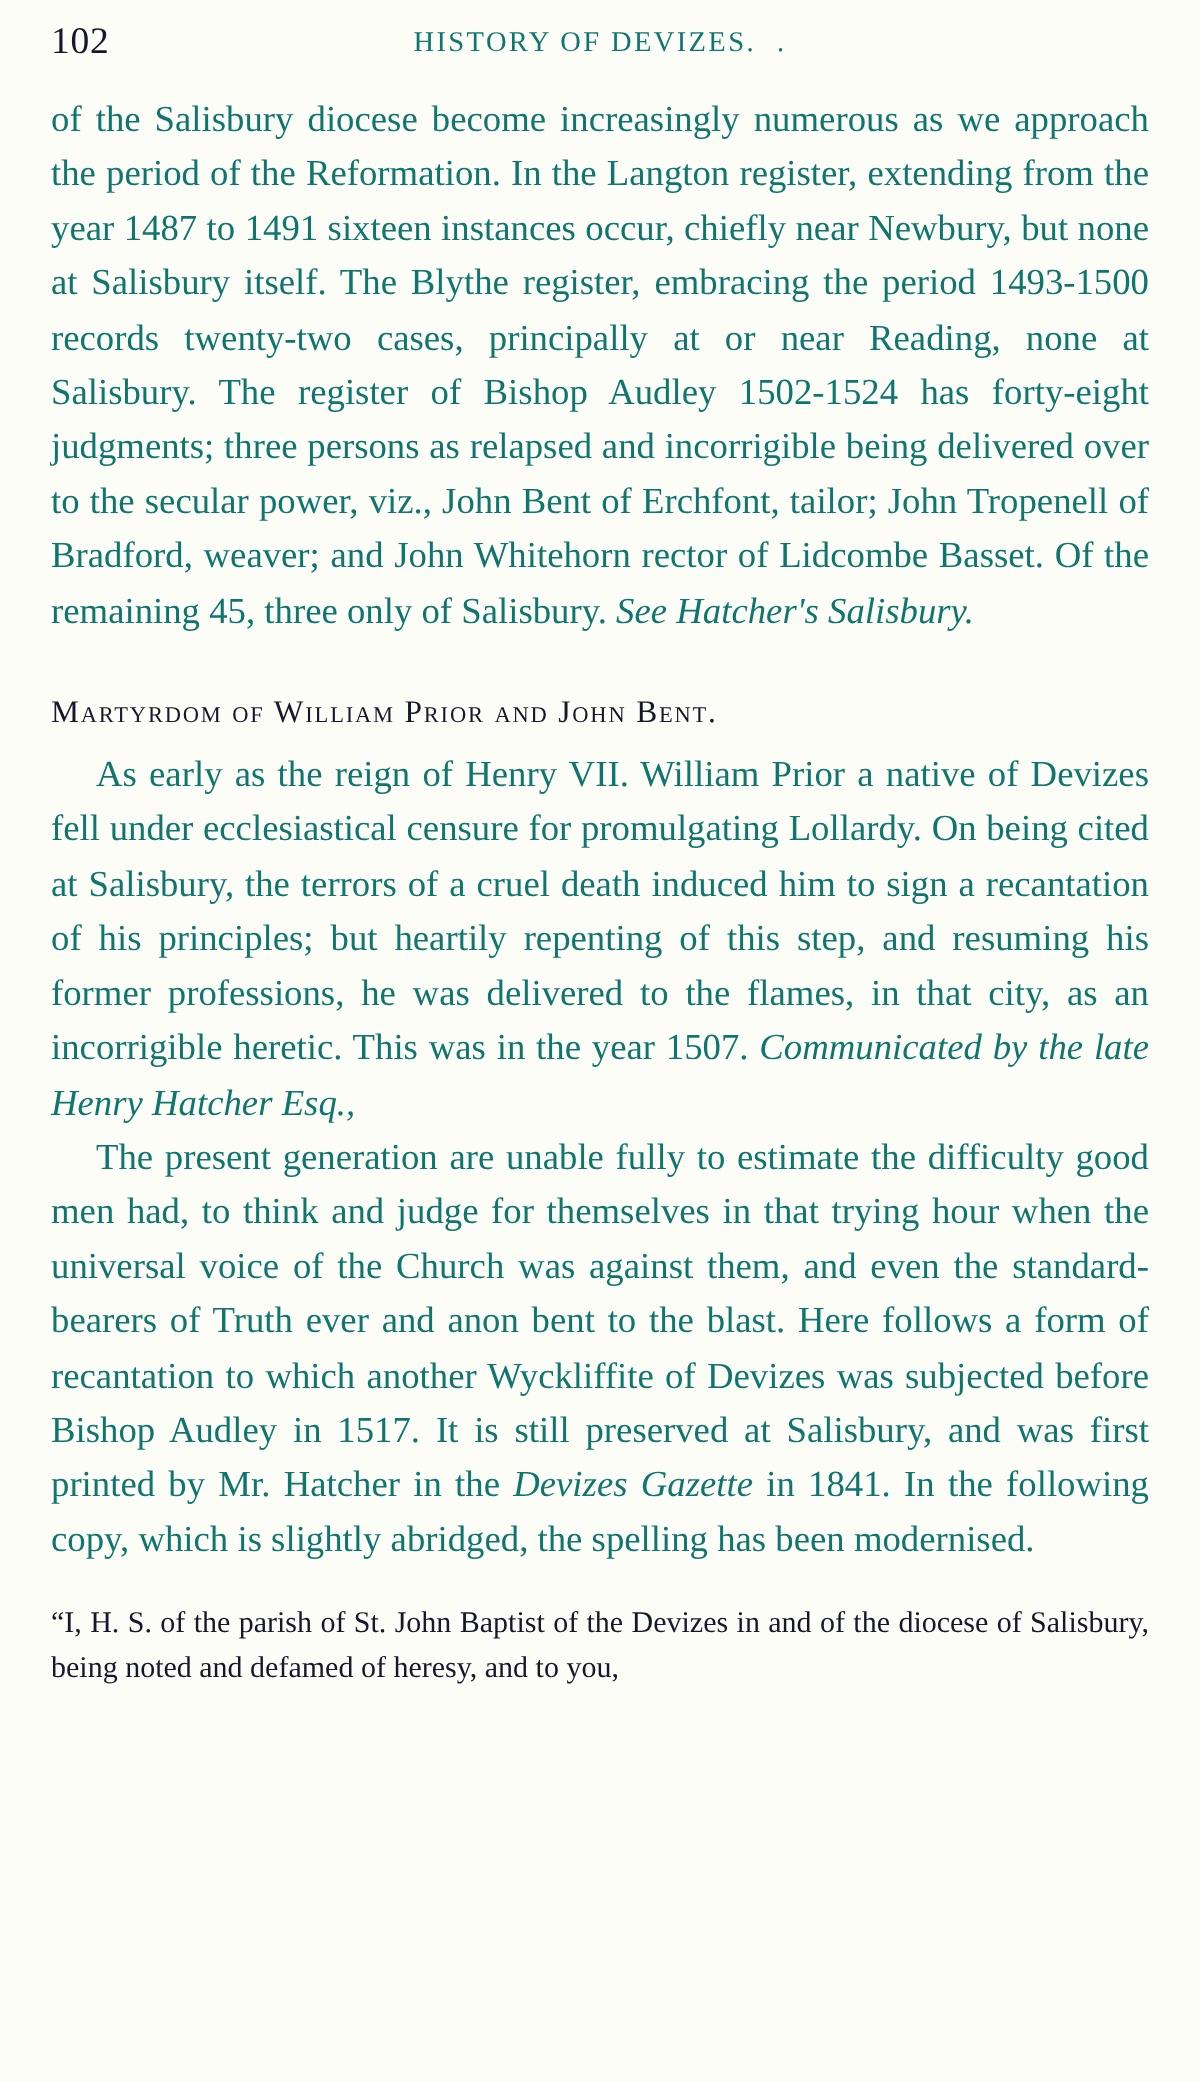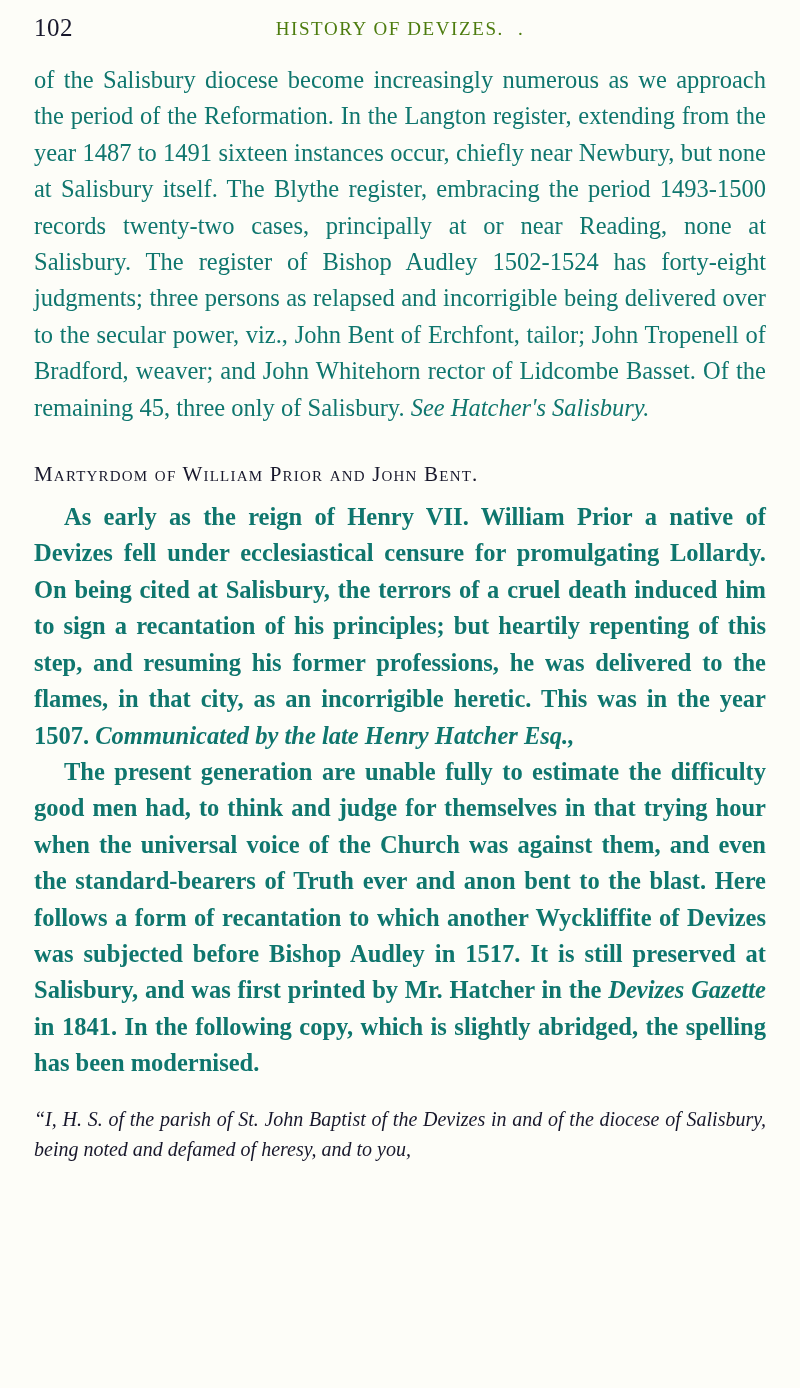--- a/index.html
+++ b/index.html
@@ -38,21 +38,21 @@
     color: #17172b;
   }
   .running-title {
     position: absolute;
     left: 0;
     top: 4px;
     width: 800px;
     text-align: center;
     font-size: 19px;
     letter-spacing: 1.6px;
-    color: #4d7c0f;
+    color: #0f766e;
     font-variant: small-caps;
     text-transform: uppercase;
   }
   .running-title .dot {
     font-size: 19px;
     padding-left: 14px;
   }
   .body {
     position: absolute;
     top: 62px;
@@ -62,40 +62,38 @@
   p.para {
     margin: 0;
     font-size: 24.5px;
     line-height: 36.4px;
     text-align: justify;
     text-justify: inter-word;
     color: #0f766e;
   }
   p.para.indent {
     text-indent: 30px;
-    font-weight: bold;
   }
   .section-head {
     margin: 36px 0 12px 0;
     text-align: left;
     font-size: 21px;
     letter-spacing: 1.2px;
     font-variant: small-caps;
     color: #17172b;
   }
   i, .ital {
     font-style: italic;
   }
   .quote-block {
     margin-top: 22px;
     font-size: 20px;
     line-height: 30px;
     text-align: justify;
     color: #17172b;
-    font-style: italic;
   }
   .quote-block .first-line {
     text-indent: 16px;
   }
 </style>
 </head>
 <body>
 
 <div class="page">
 

